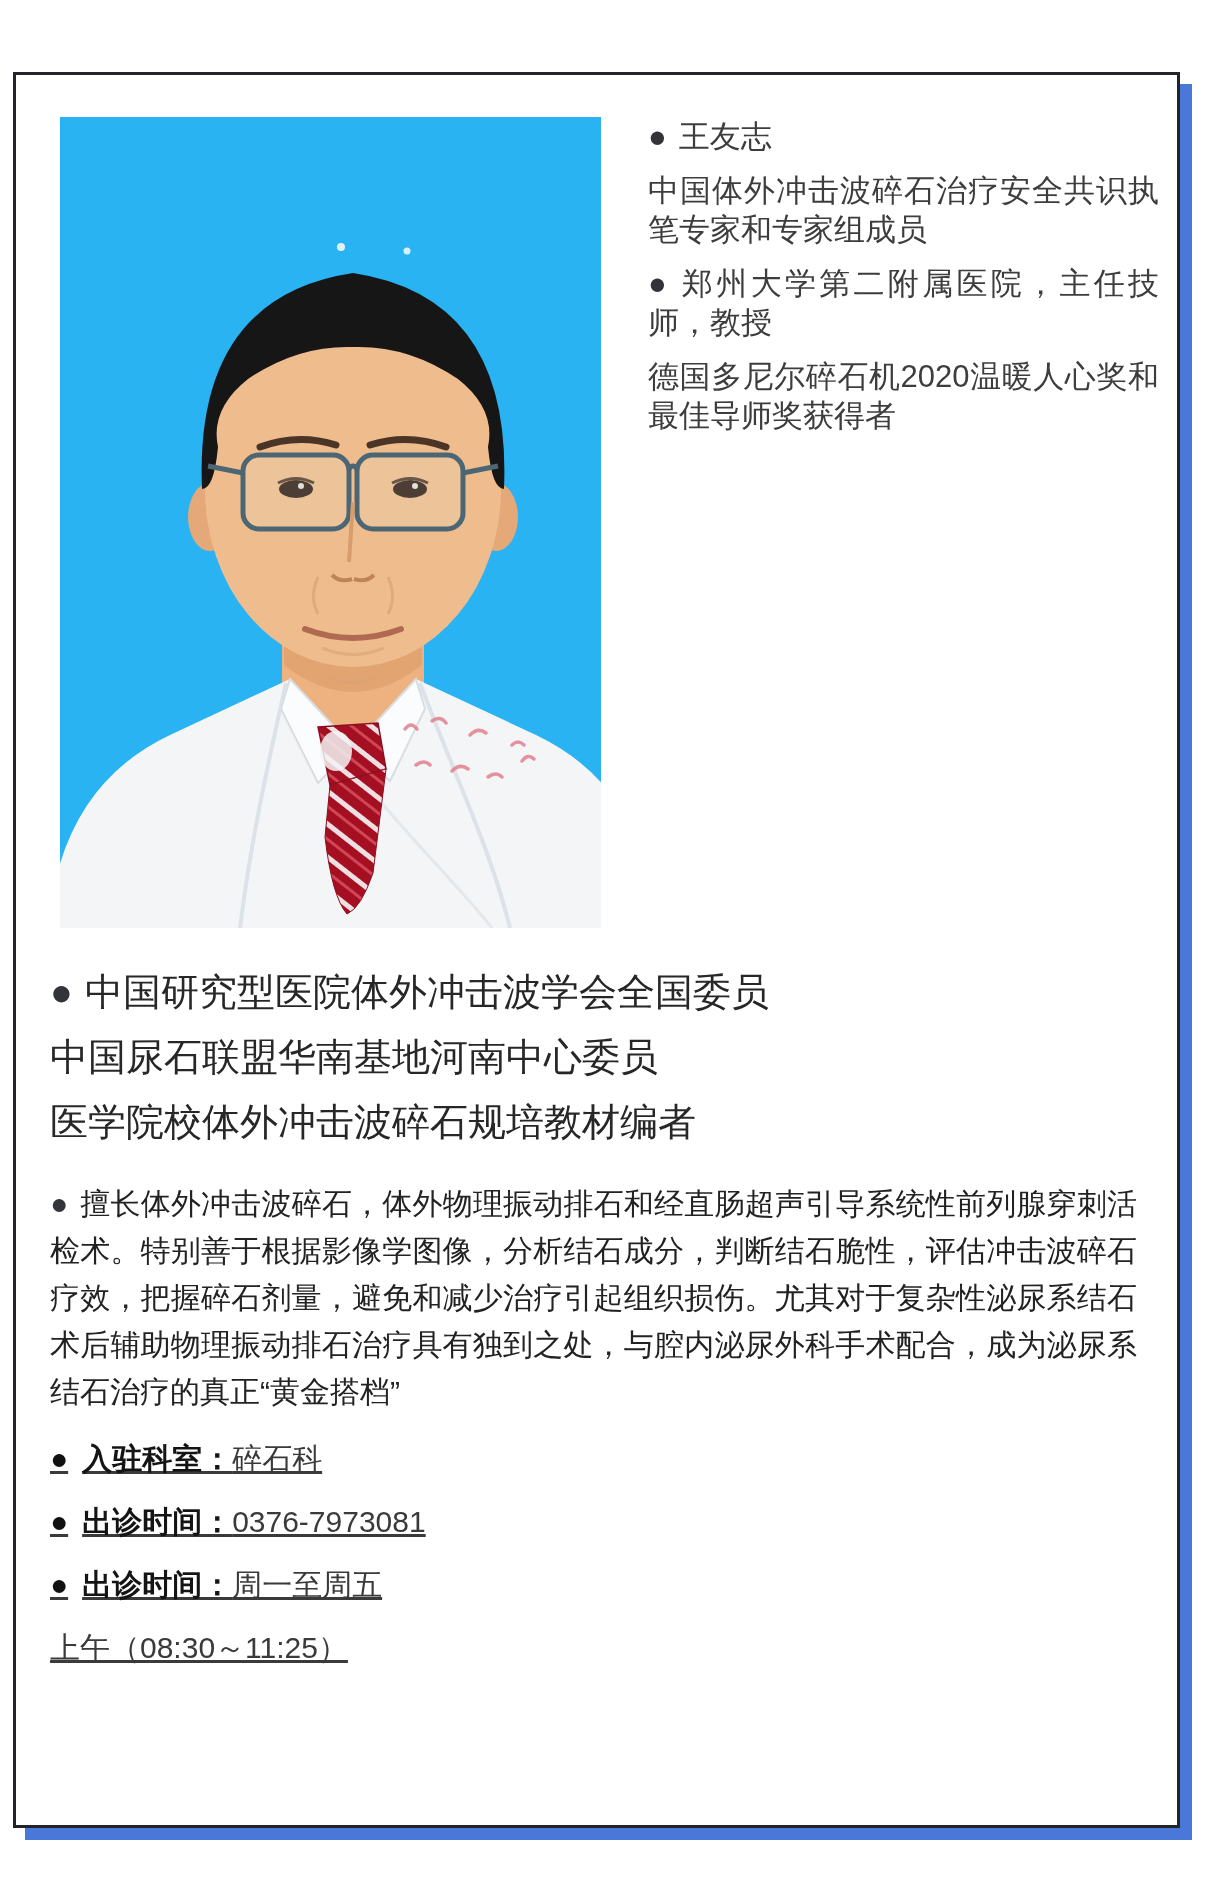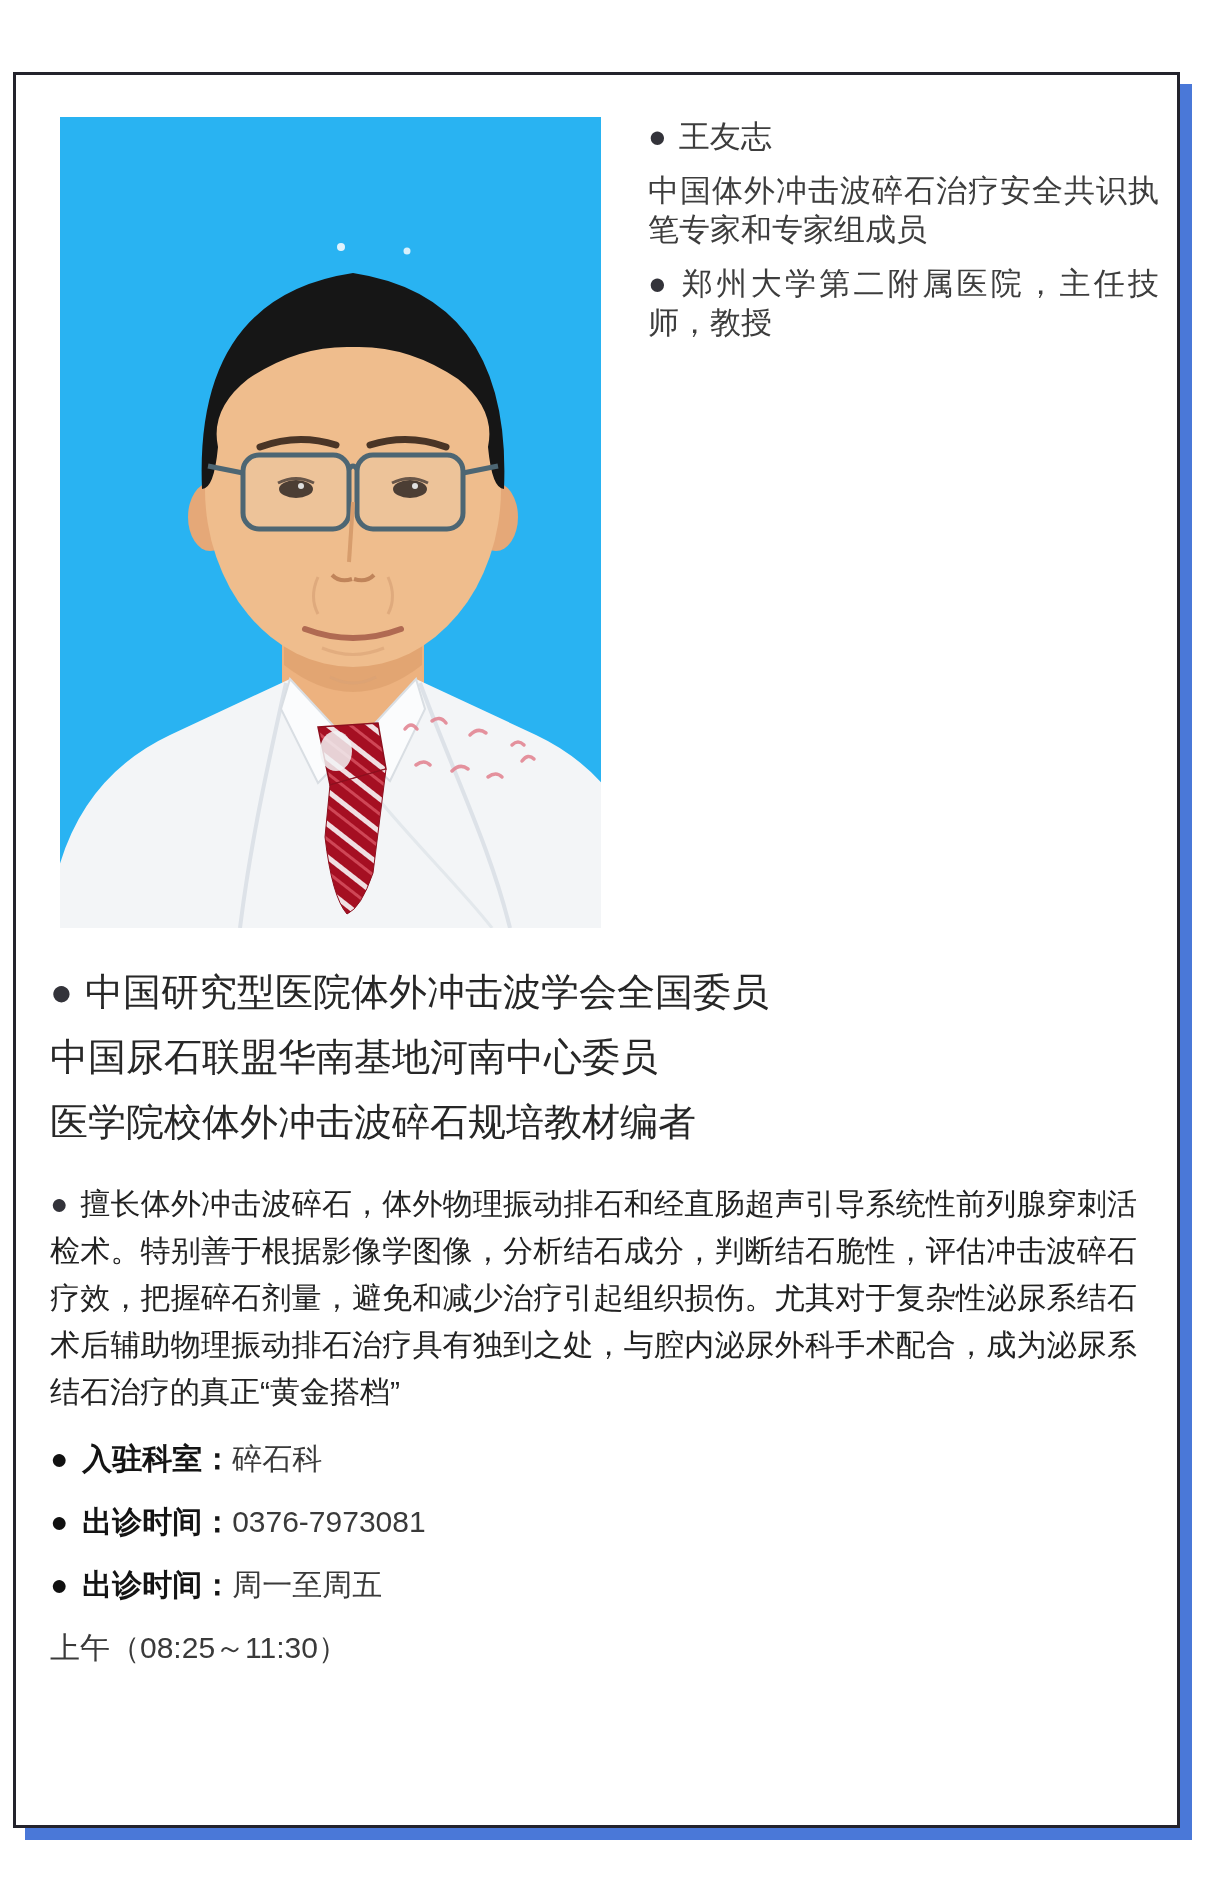--- a/index.html
+++ b/index.html
@@ -19,21 +19,21 @@
   .photo svg{display:block;}
   .intro{margin-left:47px;width:516px;font-size:31px;line-height:39px;color:#3d3d3d;
     text-align:justify;}
   .intro p{margin:0 0 15px 0;}
   .bullet{margin-right:12px;color:#33333a;}
   .memberships{margin:44px 30px 0 34px;font-size:38px;line-height:40px;color:#272727;}
   .memberships p{margin:0 0 25px 0;}
   .specialty{margin:38px 40px 0 34px;font-size:30px;line-height:47px;color:#222222;
     text-align:justify;}
   .specialty p{margin:0;}
-  .info{margin:24px 30px 0 34px;font-size:30px;line-height:40px;color:#3a3a3a;}
+  .info{margin:24px 30px 0 34px;font-size:30px;line-height:40px;color:#3a3a3a;text-decoration:underline;}
   .info p{margin:0 0 23px 0;}
   .info .label{font-weight:bold;color:#141414;}
   .info .bullet{margin-right:14px;color:#111;}
 </style>
 </head>
 <body>
 
 <div class="card">
 
   <div class="top">
@@ -111,33 +111,34 @@
         <path d="M245,512 Q293,530 341,512" stroke="#b06a52" stroke-width="6" fill="none" stroke-linecap="round"></path>
         <path d="M262,531 Q293,544 324,531" stroke="#d8a276" stroke-width="3" fill="none" opacity="0.6"></path>
         <path d="M270,560 Q293,572 316,560" stroke="#d8a276" stroke-width="3" fill="none" opacity="0.5"></path>
       </svg>
     </div>
 
     <div class="intro">
       <p><span class="bullet">●</span><span>王友志</span></p>
       <p><span>中国体外冲击波碎石治疗安全共识执笔专家和专家组成员</span></p>
       <p><span class="bullet">●</span><span>郑州大学第二附属医院，主任技师，教授</span></p>
+      <p><span>德国多尼尔碎石机2020温暖人心奖和最佳导师奖获得者</span></p>
     </div>
   </div>
 
   <div class="memberships">
     <p><span class="bullet">●</span><span>中国研究型医院体外冲击波学会全国委员</span></p>
     <p><span>中国尿石联盟华南基地河南中心委员</span></p>
     <p><span>医学院校体外冲击波碎石规培教材编者</span></p>
   </div>
 
   <div class="specialty">
     <p><span class="bullet">●</span><span>擅长体外冲击波碎石，体外物理振动排石和经直肠超声引导系统性前列腺穿刺活检术。特别善于根据影像学图像，分析结石成分，判断结石脆性，评估冲击波碎石疗效，把握碎石剂量，避免和减少治疗引起组织损伤。尤其对于复杂性泌尿系结石术后辅助物理振动排石治疗具有独到之处，与腔内泌尿外科手术配合，成为泌尿系结石治疗的真正“黄金搭档”</span></p>
   </div>
 
   <div class="info">
     <p><span class="bullet">●</span><span class="label">入驻科室：</span><span class="value">碎石科</span></p>
     <p><span class="bullet">●</span><span class="label">出诊时间：</span><span class="value">0376-7973081</span></p>
     <p><span class="bullet">●</span><span class="label">出诊时间：</span><span class="value">周一至周五</span></p>
-    <p><span class="value">上午（08:25～11:30）</span></p>
+    <p><span class="value">上午（08:30～11:25）</span></p>
   </div>
 
 </div>
 
 </body></html>

